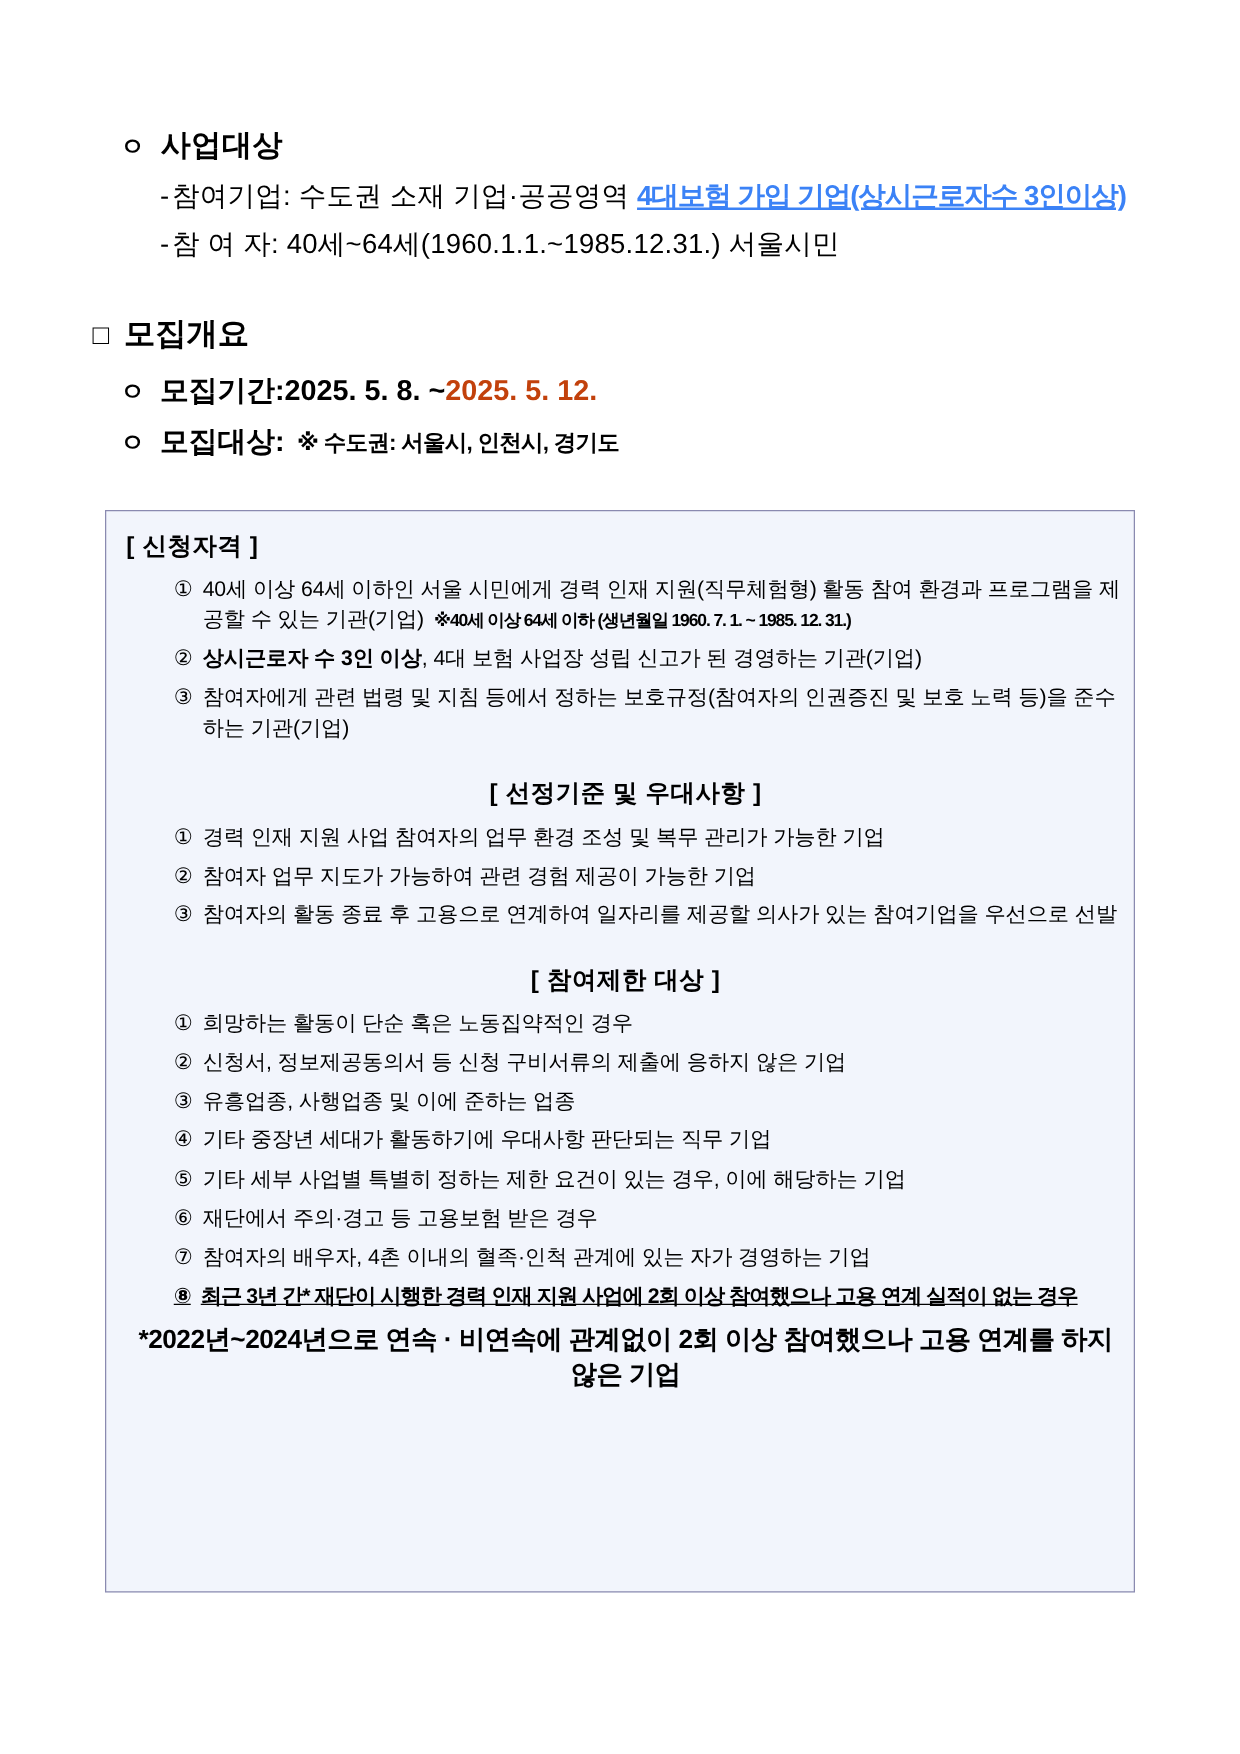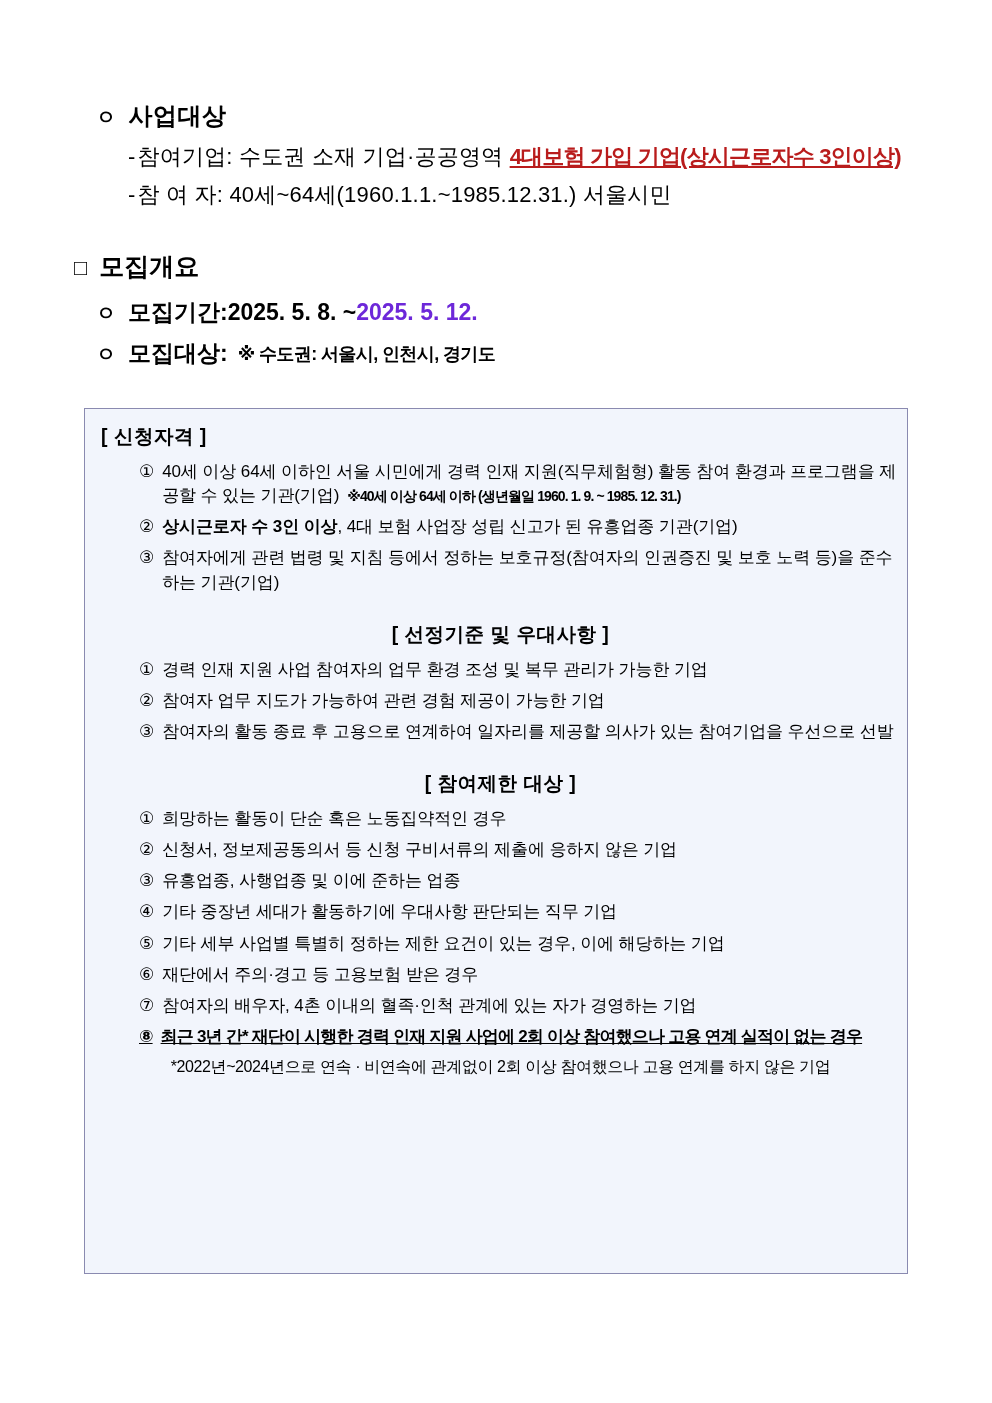--- a/index.html
+++ b/index.html
@@ -46,21 +46,21 @@
     font-size: 22px;
     margin-left: 32px;
     margin-bottom: 8px;
     letter-spacing: 0.2px;
     white-space: nowrap;
   }
   .dash {
     margin-right: 2px;
   }
   .blue-ul {
-    color: #b91c1c;
+    color: #3b82f6;
     text-decoration: underline;
     font-weight: bold;
     letter-spacing: -0.8px;
   }
 
   .section-head {
     display: flex;
     align-items: baseline;
     font-size: 25px;
     font-weight: bold;
@@ -76,21 +76,21 @@
   .recruit-line {
     display: flex;
     align-items: baseline;
     font-size: 23px;
     font-weight: bold;
     margin-left: 96px;
     margin-bottom: 10px;
     white-space: nowrap;
   }
   .blue-text {
-    color: #6d28d9;
+    color: #c2410c;
   }
   .note-small {
     font-size: 18px;
     font-weight: bold;
     margin-left: 10px;
     letter-spacing: -0.6px;
     position: relative;
     top: -1px;
   }
 
@@ -147,22 +147,22 @@
   .bold {
     font-weight: bold;
   }
   .u-bold {
     font-weight: bold;
     text-decoration: underline;
     letter-spacing: -0.8px;
   }
   .last-note {
     text-align: center;
-    font-size: 16px;
-    font-weight: normal;
+    font-size: 21px;
+    font-weight: bold;
     letter-spacing: -0.4px;
     margin-top: 8px;
   }
 </style>
 </head>
 <body>
 
 <div class="page">
 
   <div class="top-block">
@@ -197,26 +197,26 @@
     <span>모집대상:</span>
     <span class="note-small">※ 수도권: 서울시, 인천시, 경기도</span>
   </div>
 
   <div class="box">
 
     <div class="box-title">[ 신청자격 ]</div>
 
     <div class="item">
       <span class="num">①</span>
-      <span class="itxt"><span>40세 이상 64세 이하인 서울 시민에게 경력 인재 지원(직무체험형) 활동 참여 환경과 프로그램을 제공할 수 있는 기관(기업)</span><span class="tiny">※40세 이상 64세 이하 (생년월일 1960. 1. 9. ~ 1985. 12. 31.)</span></span>
+      <span class="itxt"><span>40세 이상 64세 이하인 서울 시민에게 경력 인재 지원(직무체험형) 활동 참여 환경과 프로그램을 제공할 수 있는 기관(기업)</span><span class="tiny">※40세 이상 64세 이하 (생년월일 1960. 7. 1. ~ 1985. 12. 31.)</span></span>
     </div>
 
     <div class="item">
       <span class="num">②</span>
-      <span class="itxt"><span class="bold">상시근로자 수 3인 이상</span><span>, 4대 보험 사업장 성립 신고가 된 유흥업종 기관(기업)</span></span>
+      <span class="itxt"><span class="bold">상시근로자 수 3인 이상</span><span>, 4대 보험 사업장 성립 신고가 된 경영하는 기관(기업)</span></span>
     </div>
 
     <div class="item">
       <span class="num">③</span>
       <span class="itxt">참여자에게 관련 법령 및 지침 등에서 정하는 보호규정(참여자의 인권증진 및 보호 노력 등)을 준수하는 기관(기업)</span>
     </div>
 
     <div class="box-title gap">[ 선정기준 및 우대사항 ]</div>
 
     <div class="item">

